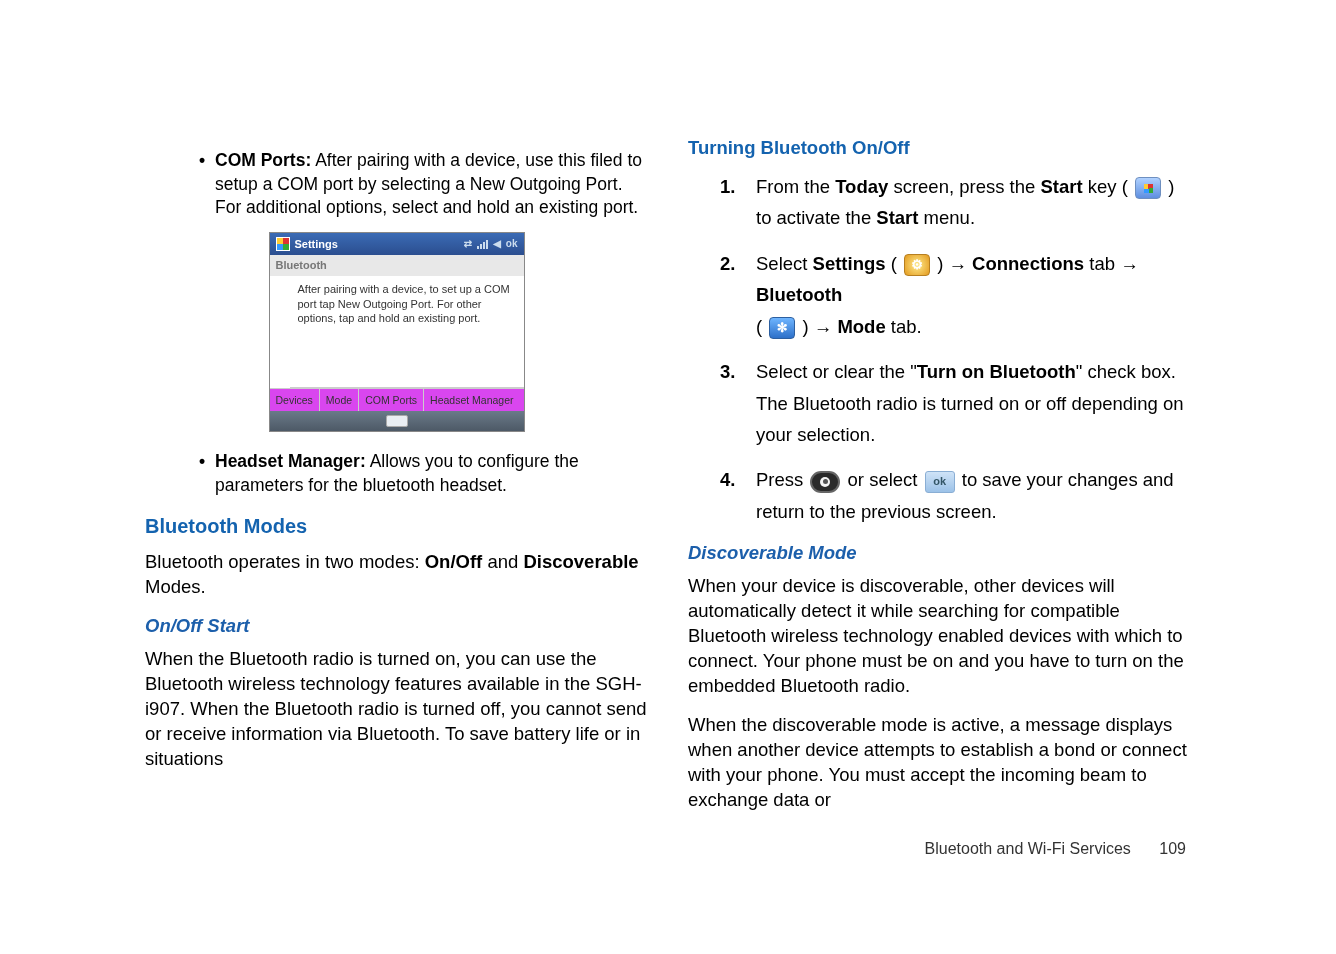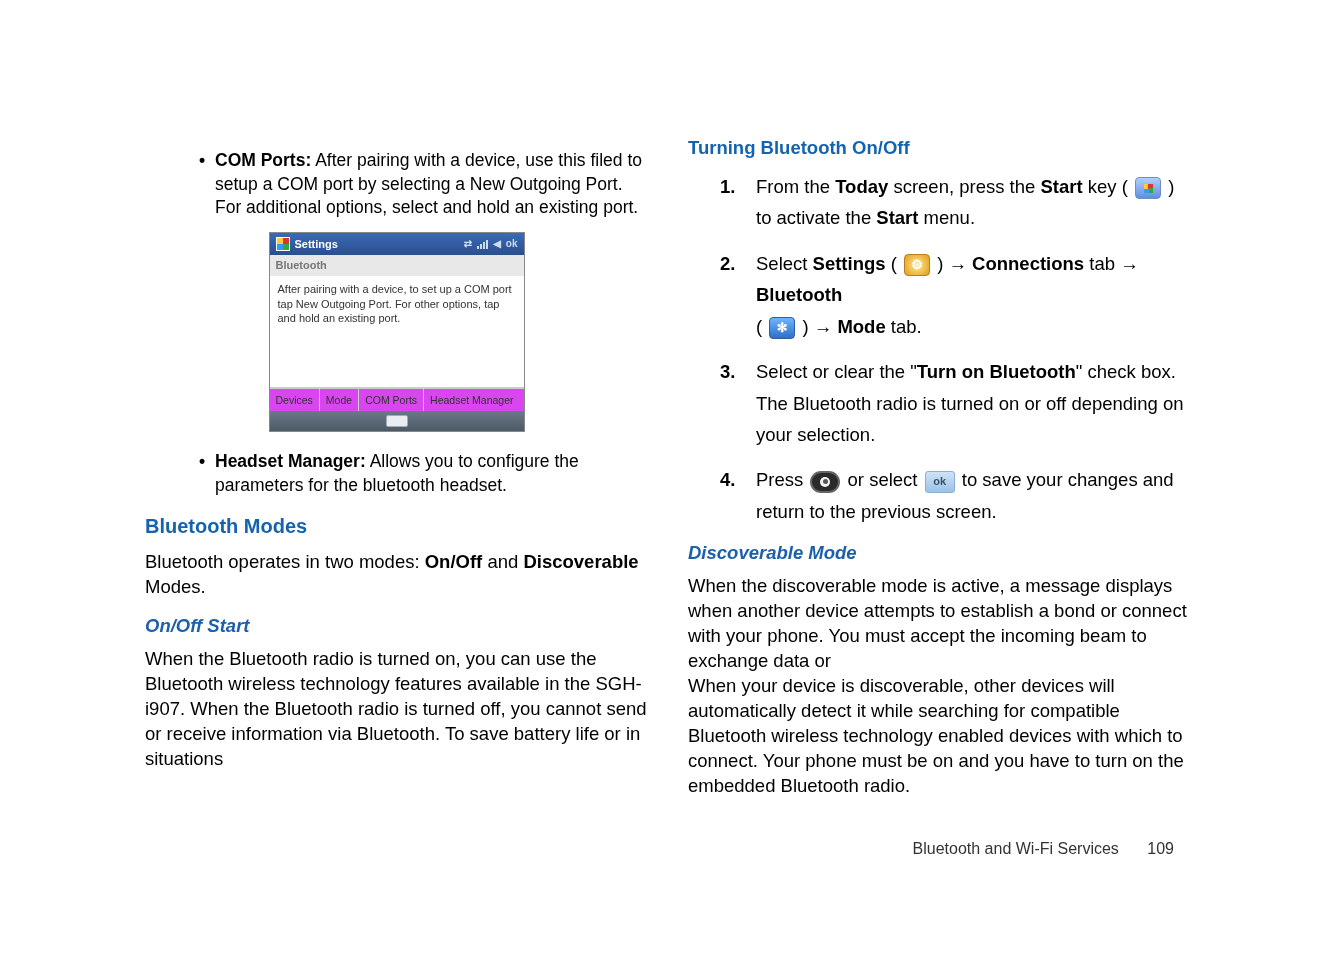--- a/index.html
+++ b/index.html
@@ -77,20 +77,21 @@
     color:#777;
     padding:3px 6px;
     font-weight:bold;
   }
   .wm-body {
     padding:6px 8px;
     height:112px;
     color:#333;
     border-bottom:1px solid #ccc;
     background:#fff;
+    margin-left:20px;
   }
   .wm-tabs { display:flex; background:#d946ef; border-top:1px solid #ccc;}
   .wm-tabs div {
     padding:4px 6px;
     font-size:10.5px;
     border-right:1px solid #ccc;
     color:#333;
   }
   .wm-bottom {
     height:20px;
@@ -152,21 +153,21 @@
     background:#2a2a2a; border:2px solid #666;
     display:inline-flex;align-items:center;justify-content:center;
     vertical-align:middle;margin:0 2px;
   }
   .icon-home .dot{width:10px;height:10px;border-radius:50%;background:#f5f5f5;display:flex;align-items:center;justify-content:center;}
   .icon-home .dot::after{content:"";width:5px;height:5px;border-radius:50%;background:#555;}
   .icon-ok { width:30px;height:22px;background:linear-gradient(#cfe3f7,#9cc2e8);border:1px solid #8aaed4;border-radius:3px;color:#356; font-size:11px;}
 
   .footer {
     position:absolute;
-    right:162px;
+    right:150px;
     bottom:96px;
     font-size:16px;
     color:#333;
     font-weight:300;
   }
   .footer .page-num{ margin-left:24px;}
   .arrow{font-family:Arial;}
 </style>
 </head>
 <body>
@@ -249,21 +250,21 @@
       </li>
       <li>
         <span class="num">4.</span>
         <span>Press </span><span class="icon-home">
             <span class="dot"></span>
           </span><span> or select </span><span class="icon icon-ok">ok</span><span> to save your changes and return to the previous screen.</span>
       </li>
     </ol>
 
     <div class="subhead">Discoverable Mode</div>
+    <p class="para">When your device is discoverable, other devices will automatically detect it while searching for compatible Bluetooth wireless technology enabled devices with which to connect. Your phone must be on and you have to turn on the embedded Bluetooth radio.</p>
     <p class="para" style="margin-bottom:0">When the discoverable mode is active, a message displays when another device attempts to establish a bond or connect with your phone. You must accept the incoming beam to exchange data or</p>
-    <p class="para">When your device is discoverable, other devices will automatically detect it while searching for compatible Bluetooth wireless technology enabled devices with which to connect. Your phone must be on and you have to turn on the embedded Bluetooth radio.</p>
   </div>
 </div>
 
 <div class="footer">
   <span>Bluetooth and Wi-Fi Services</span>
   <span class="page-num">109</span>
 </div>
 
 </body></html>

